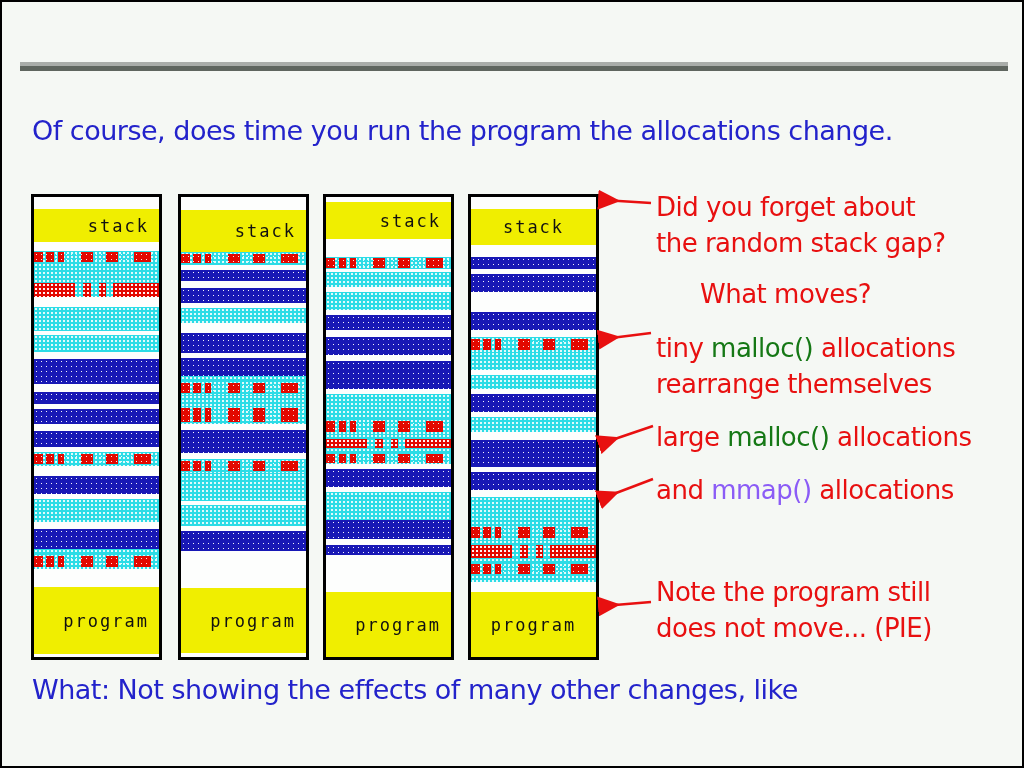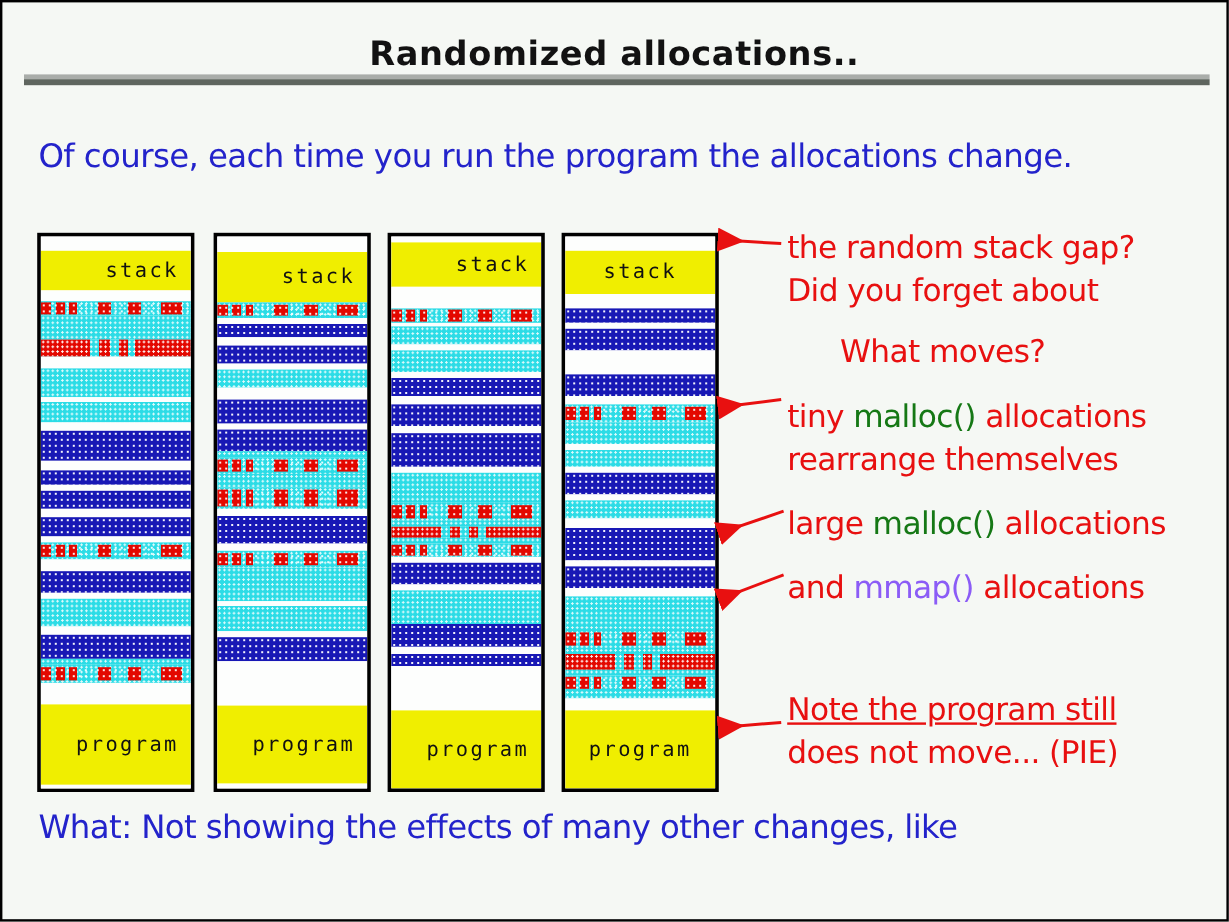--- a/index.html
+++ b/index.html
@@ -63,27 +63,26 @@
 
   
   #arrow-svg{position:absolute;left:0;top:0;width:1024px;height:768px;pointer-events:none;}
   #arrow-svg line{stroke:#e81010;stroke-width:2.5;}
 </style>
 </head>
 <body>
 
 <div id="slide">
 
-  <div class="slide-title">Randomized allocations..</div>
   <div class="title-rule">
     <div class="light"></div>
     <div class="dark"></div>
   </div>
 
-  <div class="intro-text">Of course, each time you run the program the allocations change.</div>
+  <div class="intro-text">Of course, does time you run the program the allocations change.</div>
 
   <div id="diagram">
       <div class="mem-column" style="left: 29px;">
         <div class="band band-w" style="height: 12px;"></div>
         <div class="band band-y align-right" style="height: 33px;">
           <span>stack</span>
         </div>
         <div class="band band-w" style="height: 9px;"></div>
         <div class="band band-r" style="height: 12px;"></div>
         <div class="band band-c" style="height: 20px;"></div>
@@ -236,38 +235,38 @@
     </defs>
   <line x1="649" y1="201" x2="601" y2="198" marker-end="url(#arrowhead)"></line>
       <line x1="649" y1="331" x2="601" y2="337" marker-end="url(#arrowhead)"></line>
       <line x1="651" y1="424" x2="601" y2="441" marker-end="url(#arrowhead)"></line>
       <line x1="651" y1="477" x2="601" y2="496" marker-end="url(#arrowhead)"></line>
       <line x1="649" y1="600" x2="601" y2="604" marker-end="url(#arrowhead)"></line>
     </svg>
 
   <div id="annotations">
       <div class="annotation" style="top: 187px;">
+        <div class="ann-line"><span style="color: rgb(232, 16, 16);">Did you forget about</span></div>
         <div class="ann-line"><span style="color: rgb(232, 16, 16);">the random stack gap?</span></div>
-        <div class="ann-line"><span style="color: rgb(232, 16, 16);">Did you forget about</span></div>
       </div>
       <div class="annotation" style="top: 274px; margin-left: 44px;">
         <div class="ann-line"><span style="color: rgb(232, 16, 16);">What moves?</span></div>
       </div>
       <div class="annotation" style="top: 417px;">
         <div class="ann-line"><span style="color: rgb(232, 16, 16);">large </span><span style="color: rgb(21, 120, 21);">malloc()</span><span style="color: rgb(232, 16, 16);"> allocations</span></div>
       </div>
       <div class="annotation" style="top: 328px;">
         <div class="ann-line"><span style="color: rgb(232, 16, 16);">tiny </span><span style="color: rgb(21, 120, 21);">malloc()</span><span style="color: rgb(232, 16, 16);"> allocations</span></div>
         <div class="ann-line"><span style="color: rgb(232, 16, 16);">rearrange themselves</span></div>
       </div>
       <div class="annotation" style="top: 470px;">
         <div class="ann-line"><span style="color: rgb(232, 16, 16);">and </span><span style="color: #8b5cf6;">mmap()</span><span style="color: rgb(232, 16, 16);"> allocations</span></div>
       </div>
       <div class="annotation" style="top: 572px;">
-        <div class="ann-line"><span style="color: rgb(232, 16, 16); text-decoration: underline;">Note the program still</span></div>
+        <div class="ann-line"><span style="color: rgb(232, 16, 16);">Note the program still</span></div>
         <div class="ann-line"><span style="color: rgb(232, 16, 16);">does not move... (PIE)</span></div>
       </div>
     </div>
 
   <div class="footnote">
     <div>What: Not showing the effects of many other changes, like</div>
   </div>
 
 </div>
 

